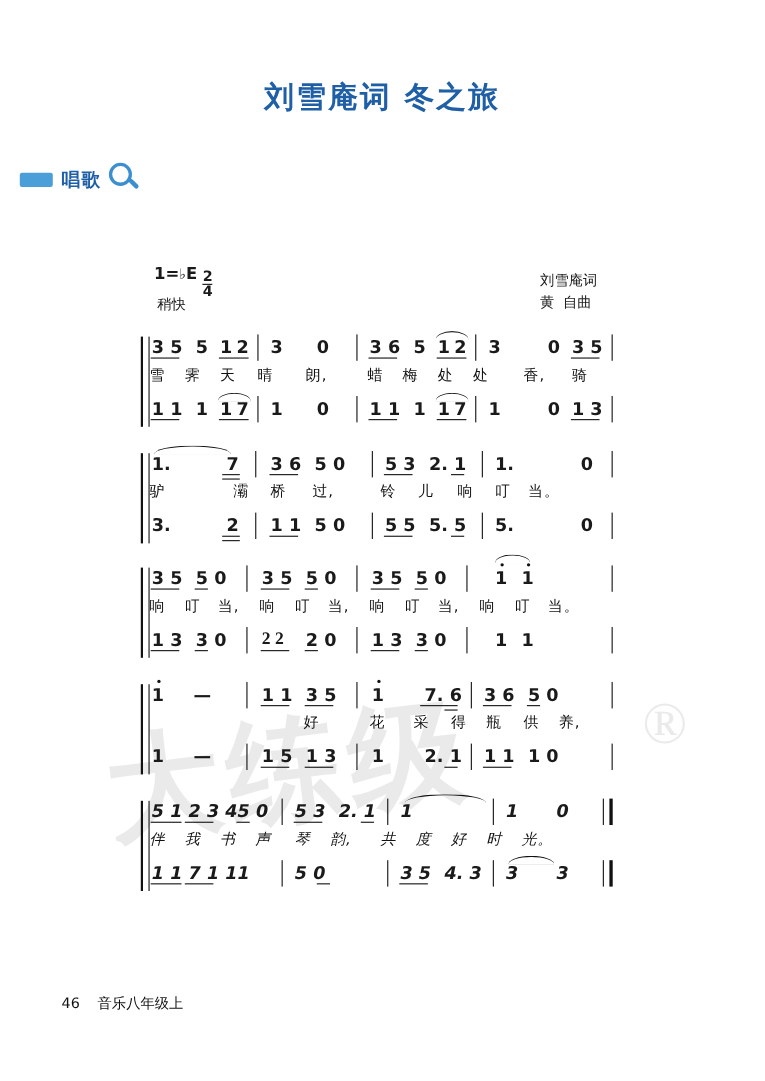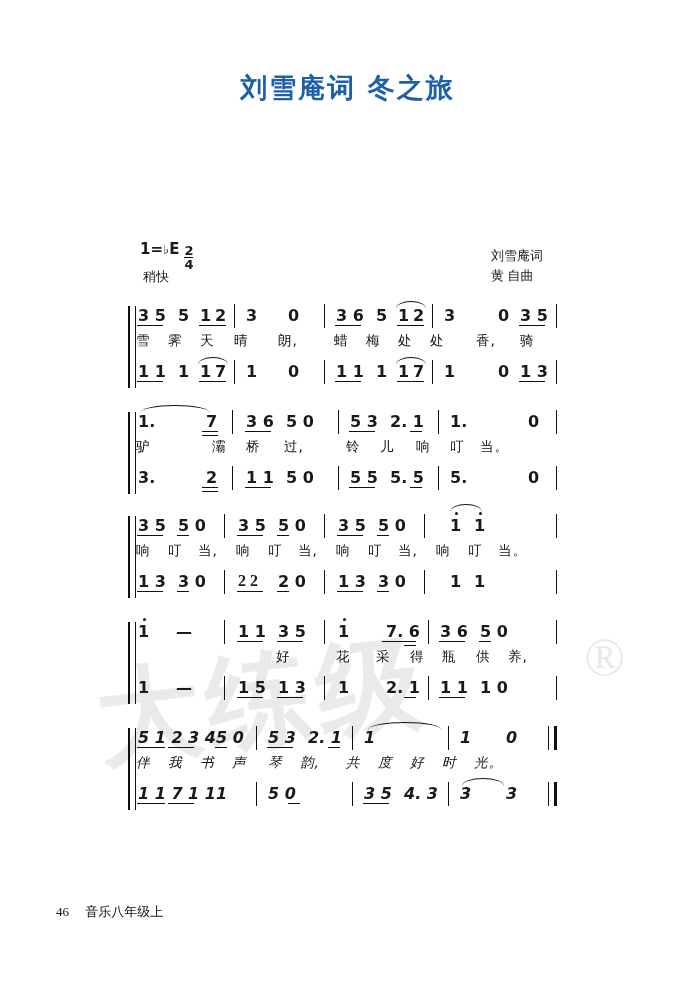--- a/index.html
+++ b/index.html
@@ -152,21 +152,21 @@
     top: 268px;
     left: 143px;
     font-family: "DejaVu Sans", sans-serif;
     font-size: 13px;
     z-index: 2;
   }
   .credits {
     position: absolute;
     top: 246px;
     right: 152px;
-    font-family: Liberation Sans, sans-serif;
+    font-family: Liberation Mono, monospace;
     font-size: 13px;
     line-height: 20px;
     text-align: left;
     z-index: 2;
   }
 
   
   .system {
     position: absolute;
     left: 128px;
@@ -238,34 +238,42 @@
 
   .footer {
     position: absolute;
     left: 56px;
     bottom: 62px;
     font-family: "DejaVu Sans", sans-serif;
     font-size: 13px;
     color: #111;
     z-index: 2;
   }
-  .footer .pg { margin-right: 12px; font-family: Liberation Serif, serif; }
+  .footer .pg { margin-right: 12px; }
 </style>
 </head>
 <body>
 
 <div class="page">
 
   <div class="watermark">
     <span class="wm-text">大练级</span>
     <span class="wm-mark">®</span>
   </div>
 
   <div class="unit-title">刘雪庵词  冬之旅</div>
 
+  <div class="activity-bar">
+    <span class="bar"></span>
+    <span class="label">唱歌</span>
+    <span class="mag">
+      <span class="circle"></span>
+      <span class="handle"></span>
+    </span>
+  </div>
 
 
   <div class="keysig">
     <span>1=</span>
     <span class="flat">♭</span>
     <span>E</span>
     <span class="meter">
       <span class="num">2</span>
       <span class="den">4</span>
     </span>

